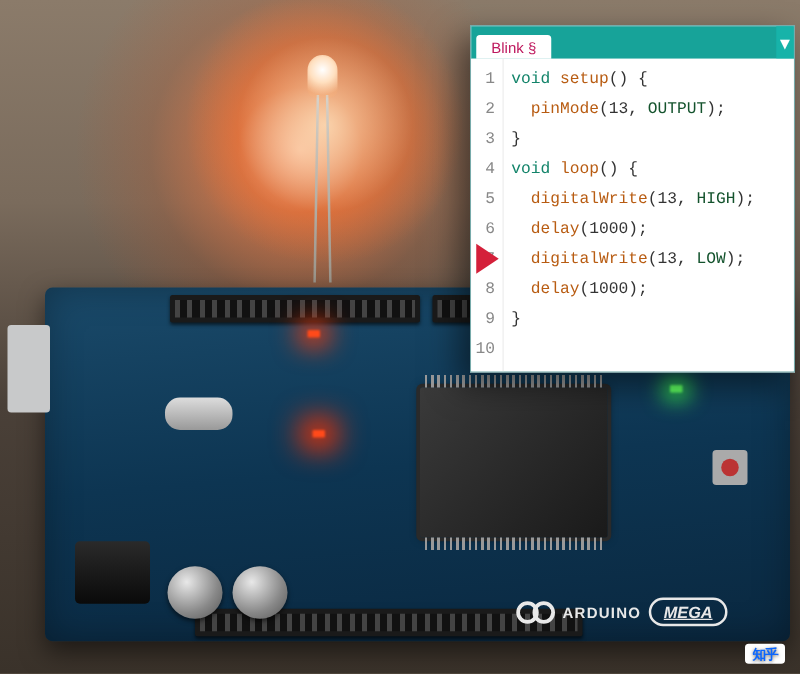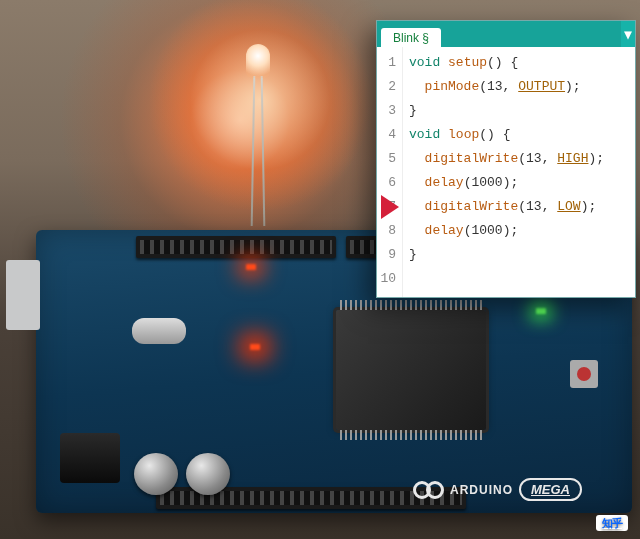--- a/index.html
+++ b/index.html
@@ -126,21 +126,21 @@
     background:#17a399;
     height:26px;
     display:flex; align-items:flex-end;
     padding-left:4px;
     justify-content:space-between;
   }
   .tab {
     background:#fff;
     padding:3px 12px 2px;
     font: 400 12px sans-serif;
-    color:#15803d;
+    color:#be185d;
     border-radius:3px 3px 0 0;
   }
   .tabbar-right {
     width:14px; height:26px; background:#17b3a9;
     color:#fff; font:700 14px sans-serif; text-align:center; line-height:26px;
   }
   .code-area {
     flex:1; display:flex; background:#fff;
     font: 400 13px "Courier New", monospace;
     color:#333; overflow:hidden; position:relative;
@@ -149,40 +149,39 @@
     width:26px; text-align:right; padding:4px 6px 4px 2px;
     color:#888; background:#fff; border-right:1px solid #eee;
     line-height:24px;
   }
   .gutter div { height:24px; }
   .code {
     flex:1; padding:4px 6px; line-height:24px; white-space:pre;
   }
   .kw  { color:#13846a; }
   .fn  { color:#b85c12; }
-  .con { color:#a16207;text-decoration:underline; }
+  .con { color:#14532d; }
   .cursor-box { color:#333; }
   .exec-marker {
     position:absolute;
     left:0; top: calc(4px + 24px*6);
     width:0; height:0;
     border-top:12px solid transparent;
     border-bottom:12px solid transparent;
     border-left:18px solid #d4203a;
     z-index:2;
     transform: translateX(4px);
   }
 
   
   .watermark {
     position:absolute; right:12px; bottom:8px;
     display:flex; align-items:center; gap:24px;
     color:#fff; font: 400 18px "PingFang SC","Microsoft YaHei",sans-serif;
     text-shadow: 0 1px 3px rgba(0,0,0,0.6);
-    text-decoration: underline;
   }
   .zh-logo {
     width:32px; height:16px;
     background:#fff; color:#0a66ff;
     font: 900 11px sans-serif; border-radius:3px;
     display:flex; align-items:center; justify-content:center;
     letter-spacing:-1px;
   }
 </style>
 </head>

